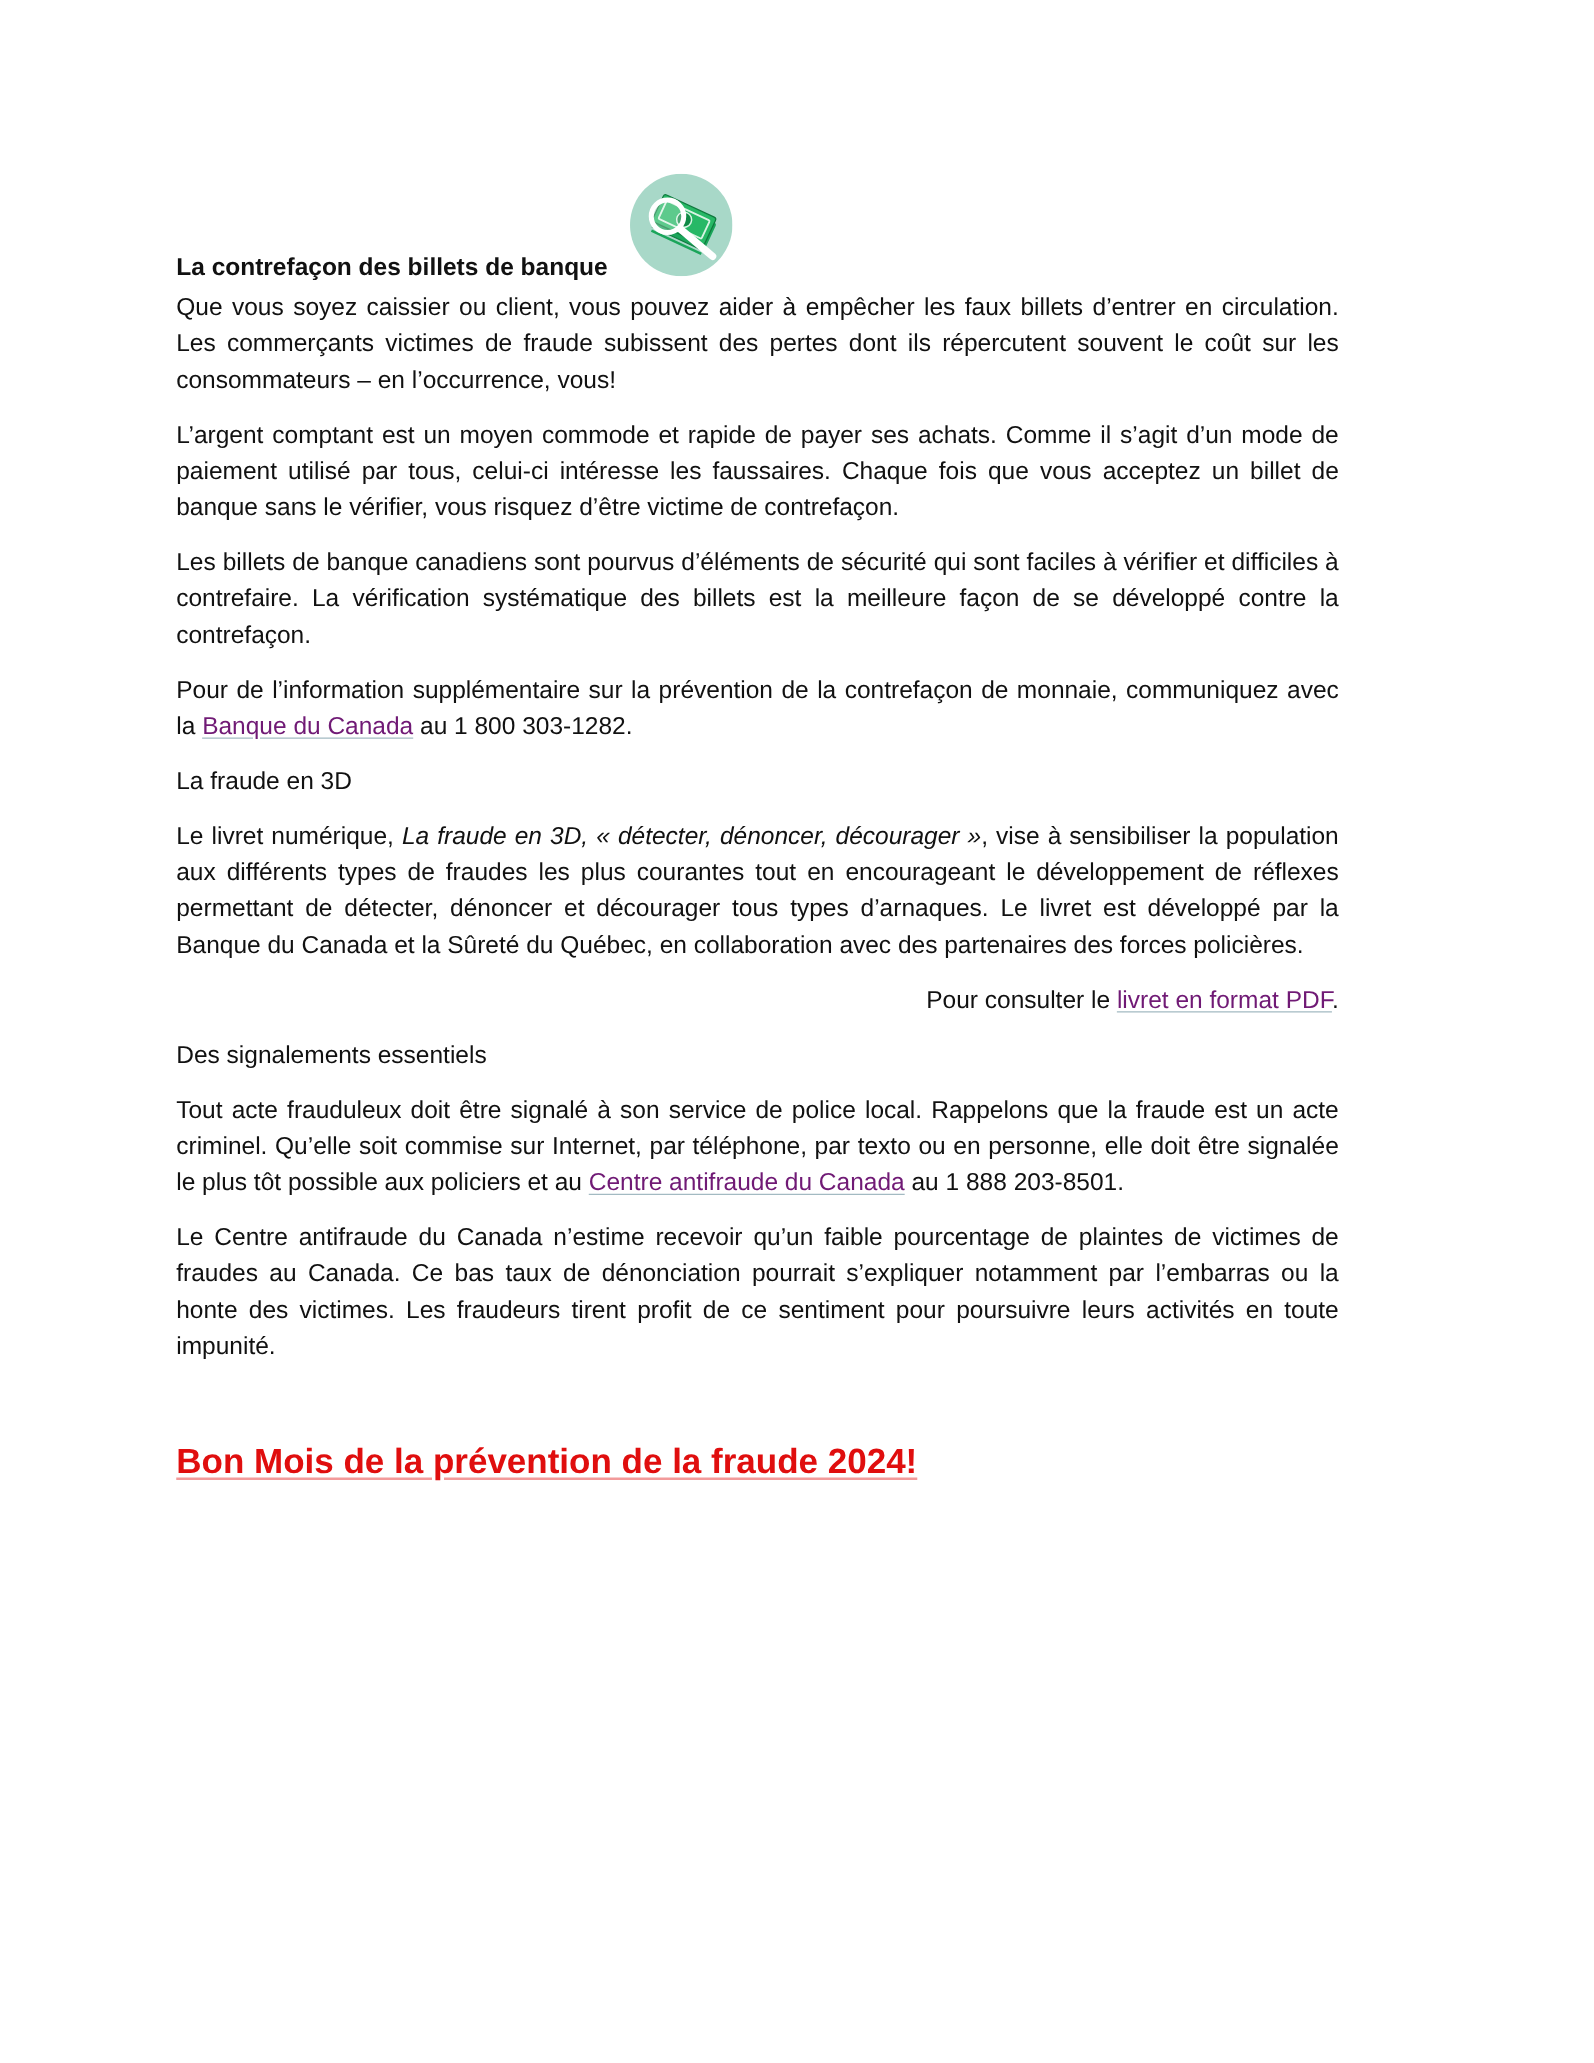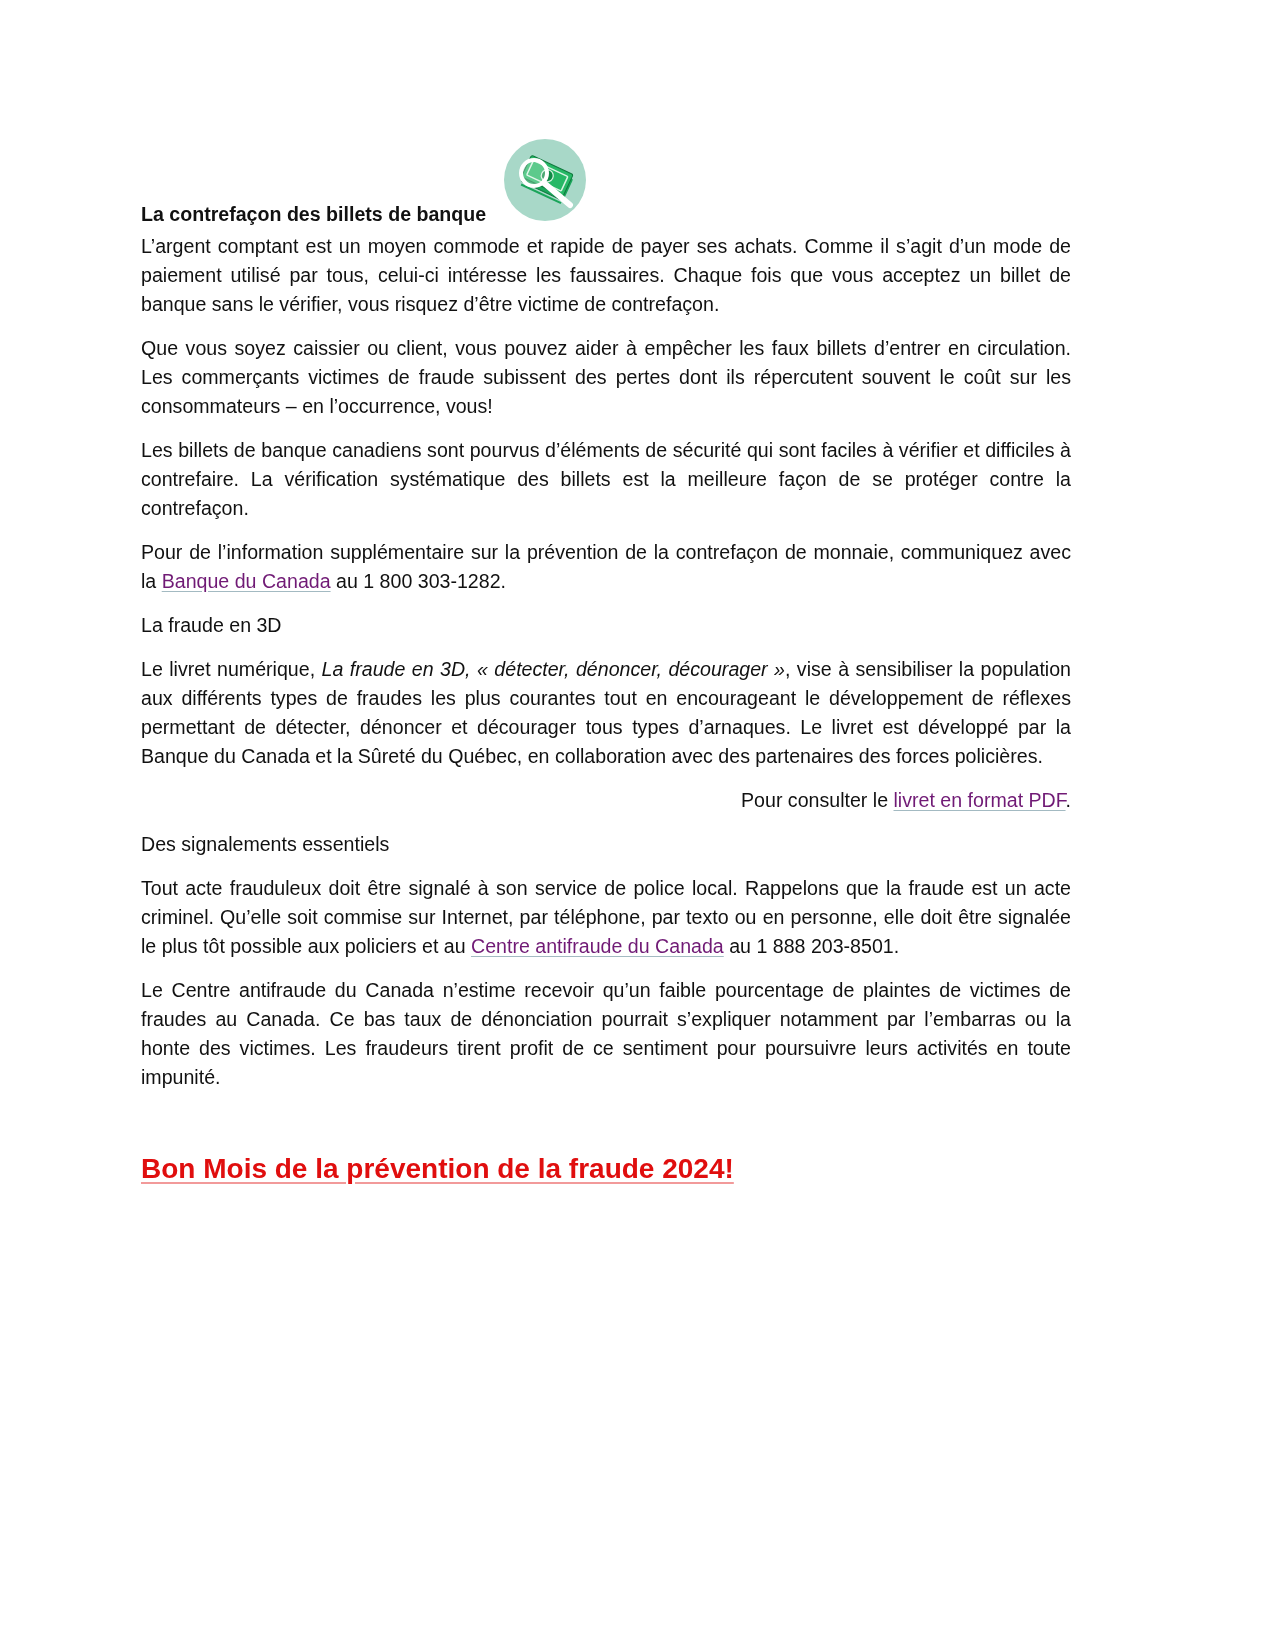--- a/index.html
+++ b/index.html
@@ -40,23 +40,23 @@
         <rect x="24" y="30" width="38" height="16" rx="1" fill="none" stroke="#d8f3e3" stroke-width="1.5"></rect>
         <ellipse cx="43" cy="38" rx="6" ry="6" fill="#0f8a45" stroke="#d8f3e3" stroke-width="1.2"></ellipse>
         <line x1="22" y1="54" x2="66" y2="54" stroke="#0f7a3e" stroke-width="1"></line>
         <line x1="23" y1="57" x2="67" y2="57" stroke="#1aa55a" stroke-width="2"></line>
       </g>
       <circle cx="30" cy="34" r="13" fill="rgba(255,255,255,0.25)" stroke="#ffffff" stroke-width="4"></circle>
       <line x1="40" y1="44" x2="66" y2="66" stroke="#ffffff" stroke-width="6" stroke-linecap="round"></line>
     </svg>
   </div>
 
+  <p class="justify">Que vous soyez caissier ou client, vous pouvez aider à empêcher les faux billets d’entrer en circulation. Les commerçants victimes de fraude subissent des pertes dont ils répercutent souvent le coût sur les consommateurs – en l’occurrence, vous!</p>
   <p class="justify">L’argent comptant est un moyen commode et rapide de payer ses achats. Comme il s’agit d’un mode de paiement utilisé par tous, celui-ci intéresse les faussaires. Chaque fois que vous acceptez un billet de banque sans le vérifier, vous risquez d’être victime de contrefaçon.</p>
-  <p class="justify">Que vous soyez caissier ou client, vous pouvez aider à empêcher les faux billets d’entrer en circulation. Les commerçants victimes de fraude subissent des pertes dont ils répercutent souvent le coût sur les consommateurs – en l’occurrence, vous!</p>
-  <p class="justify">Les billets de banque canadiens sont pourvus d’éléments de sécurité qui sont faciles à vérifier et difficiles à contrefaire. La vérification systématique des billets est la meilleure façon de se protéger contre la contrefaçon.</p>
+  <p class="justify">Les billets de banque canadiens sont pourvus d’éléments de sécurité qui sont faciles à vérifier et difficiles à contrefaire. La vérification systématique des billets est la meilleure façon de se développé contre la contrefaçon.</p>
   <p class="justify">
     <span> Pour de l’information supplémentaire sur la prévention de la contrefaçon de monnaie, communiquez avec la </span><a href="#">Banque du Canada</a><span> au 1 800 303-1282.</span>
   </p>
 
   <h3>La fraude en 3D</h3>
   <p class="justify">
     <span>Le livret numérique, </span><em>La fraude en 3D, « détecter, dénoncer, décourager »</em><span>, vise à sensibiliser la population aux différents types de fraudes les plus courantes tout en encourageant le développement de réflexes permettant de détecter, dénoncer et décourager tous types d’arnaques. Le livret est développé par la Banque du Canada et la Sûreté du Québec, en collaboration avec des partenaires des forces policières.</span>
   </p>
   <p>
     <span>Pour consulter le </span><a href="#">livret en format PDF</a><span>.</span>

